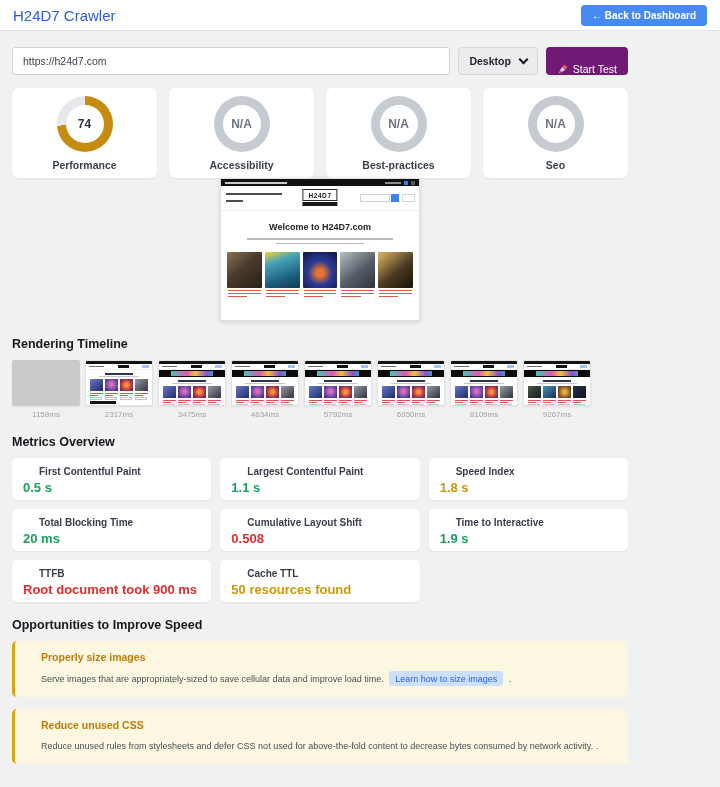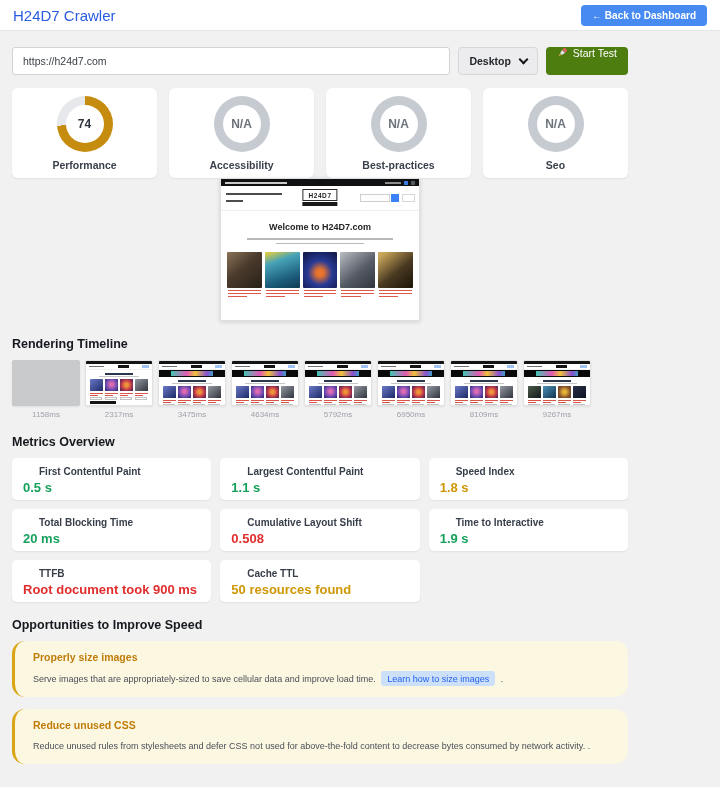--- a/index.html
+++ b/index.html
@@ -39,23 +39,23 @@
   .device-select {
     height: 28px; background: #ececee; border: 1px solid #d5d7da; border-radius: 4px;
     display: flex; align-items: center; padding: 0 10px; gap: 9px; cursor: pointer;
     font-size: 10.5px; color: #23262b; font-weight: bold;
   }
   .chev {
     width: 7px; height: 7px; border-right: 2.4px solid #16181c; border-bottom: 2.4px solid #16181c;
     transform: rotate(45deg); display: inline-block; margin-top: -4px;
   }
   .btn-start {
-    height: 28px; background: #4d7c0f; color: #fff; border: none; border-radius: 4px;
+    height: 28px; background: #701a75; color: #fff; border: none; border-radius: 4px;
     font-family: inherit; font-size: 10.5px; padding: 0 11px; cursor: pointer;
-    display: flex; align-items: flex-start; gap: 5px;
+    display: flex; align-items: flex-end; gap: 5px;
   }
   
   .scores { display: flex; gap: 12px; width: 616px; }
   .score-card {
     width: 145px; height: 90px; background: #fff; border-radius: 6px;
     box-shadow: 0 1px 2px rgba(20,24,30,.07);
     display: flex; flex-direction: column; align-items: center; justify-content: center; gap: 7px;
   }
   .donut {
     width: 56px; height: 56px; border-radius: 50%;
@@ -151,22 +151,22 @@
   .metrics { display: grid; grid-template-columns: repeat(3, 1fr); gap: 9px; width: 616px; }
   .metric-card {
     background: #fff; border-radius: 5px; padding: 8px 11px; height: 42px;
     box-shadow: 0 1px 2px rgba(20,24,30,.07);
   }
   .metric-label { font-size: 10px; font-weight: bold; color: #373e4a; padding-left: 16px; }
   .metric-value { font-size: 13px; font-weight: bold; margin-top: 3px; }
   
   .opps { display: flex; flex-direction: column; gap: 12px; width: 616px; }
   .opp-card {
-    background: #fcf7e1; border-left: 3px solid #d9a514; border-radius: 13px;
-    padding: 10px 18px 11px;
+    background: #fcf7e1; border-left: 3px solid #d9a514; border-radius: 5px;
+    padding: 10px 26px 11px;
   }
   .opp-title { font-size: 10.5px; font-weight: bold; color: #bf7c08; }
   .opp-desc { font-size: 9px; color: #4a4f58; margin-top: 8px; line-height: 1.6; }
   .opp-link {
     display: inline-block; background: #cde0fa; color: #2563eb; border: none; border-radius: 3px;
     font-family: inherit; font-size: 9px; padding: 2.5px 6px; margin: 0 3px; cursor: pointer;
   }
 </style>
 </head>
 <body>

